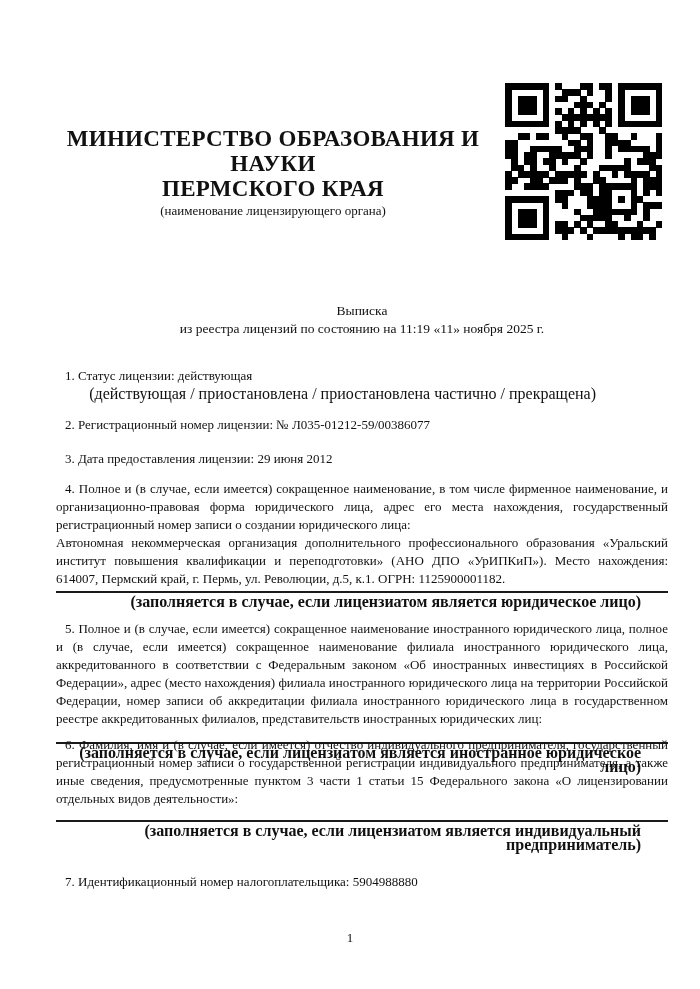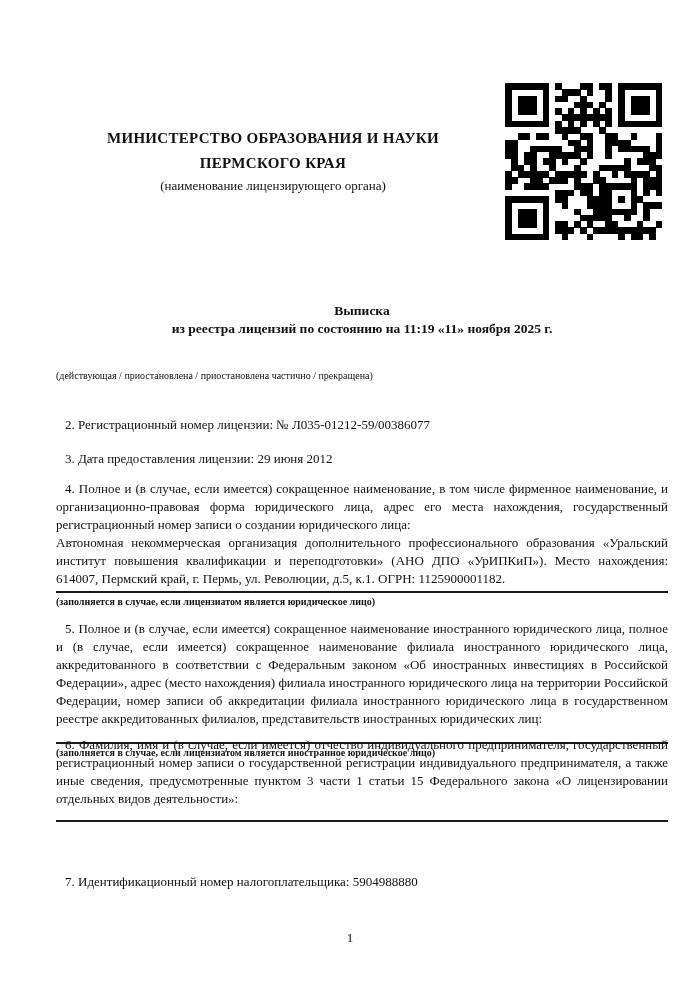--- a/index.html
+++ b/index.html
@@ -9,44 +9,44 @@
     background:#ffffff;
     color:#111;
     font-family:"Liberation Serif","DejaVu Serif",serif;
     font-size:13px;line-height:18px;
     overflow:hidden;
   }
   .abs{position:absolute;left:56px;width:612px;}
 
   
   .ministry{top:126px;width:434px;text-align:center;}
-  .ministry-title{font-weight:bold;font-size:15px;line-height:25px;letter-spacing:.3px;}
+  .ministry-title{font-weight:bold;font-size:23px;line-height:25px;letter-spacing:.3px;}
   .ministry-caption{font-size:13px;line-height:13px;margin-top:3px;}
 
   
   .qr{position:absolute;left:505px;top:83px;width:157px;height:157px;}
   .qr svg{display:block;width:157px;height:157px;shape-rendering:crispEdges;}
 
   
-  .doc-title{top:302px;text-align:center;font-size:13.5px;font-weight:bold;}
+  .doc-title{top:302px;text-align:center;font-size:13.5px;}
 
   
   .item-status{top:367px;}
   .item-regnum{top:416px;}
   .item-date{top:450px;}
   .item-legal{top:480px;}
   .item-foreign{top:620px;}
   .item-entrep{top:736px;}
   .item-inn{top:873px;}
 
   .para{text-align:justify;text-indent:9px;margin:0;}
   .para-noindent{text-align:justify;text-indent:0;margin:0;}
   .plain{margin:0;text-indent:9px;}
 
-  .field-caption{font-size:10px;line-height:14px;text-align:left;margin-top:2px;}
+  .field-caption{font-size:16px;line-height:14px;text-align:right;margin-top:2px;}
   .w540{width:540px;}
   .w585{width:585px;font-weight:bold;}
 
   .rule{border:none;border-top:2px solid #1a1a1a;margin:3px 0 0 0;width:612px;}
   .rule-gap14{margin-top:14px;}
   .rule-gap12{margin-top:12px;}
 
   .page-number{position:absolute;left:0;top:929px;width:700px;text-align:center;font-size:13px;}
 </style>
 </head>
@@ -402,20 +402,21 @@
         <rect x="23" y="24" width="1.05" height="1.05" fill="#000"></rect>
       </svg>
   </div>
 
   <div class="abs doc-title">
     <div>Выписка</div>
     <div>из реестра лицензий по состоянию на 11:19 «11» ноября 2025 г.</div>
   </div>
 
   <div class="abs item-status">
+    <p class="plain">1. Статус лицензии: действующая</p>
     <div class="field-caption w540">(действующая / приостановлена / приостановлена частично / прекращена)</div>
   </div>
 
   <div class="abs item-regnum">
     <p class="plain">2. Регистрационный номер лицензии: № Л035-01212-59/00386077</p>
   </div>
 
   <div class="abs item-date">
     <p class="plain">3. Дата предоставления лицензии: 29 июня 2012</p>
   </div>
@@ -429,20 +430,21 @@
 
   <div class="abs item-foreign">
     <p class="para">5. Полное и (в случае, если имеется) сокращенное наименование иностранного юридического лица, полное и (в случае, если имеется) сокращенное наименование филиала иностранного юридического лица, аккредитованного в соответствии с Федеральным законом «Об иностранных инвестициях в Российской Федерации», адрес (место нахождения) филиала иностранного юридического лица на территории Российской Федерации, номер записи об аккредитации филиала иностранного юридического лица в государственном реестре аккредитованных филиалов, представительств иностранных юридических лиц:</p>
     <hr class="rule rule-gap14">
     <div class="field-caption w585">(заполняется в случае, если лицензиатом является иностранное юридическое лицо)</div>
   </div>
 
   <div class="abs item-entrep">
     <p class="para">6. Фамилия, имя и (в случае, если имеется) отчество индивидуального предпринимателя, государственный регистрационный номер записи о государственной регистрации индивидуального предпринимателя, а также иные сведения, предусмотренные пунктом 3 части 1 статьи 15 Федерального закона «О лицензировании отдельных видов деятельности»:</p>
     <hr class="rule rule-gap12">
+    <div class="field-caption w585">(заполняется в случае, если лицензиатом является индивидуальный предприниматель)</div>
   </div>
 
   <div class="abs item-inn">
     <p class="plain">7. Идентификационный номер налогоплательщика: 5904988880</p>
   </div>
 
   <div class="page-number">1</div>
 
 </div>
 

